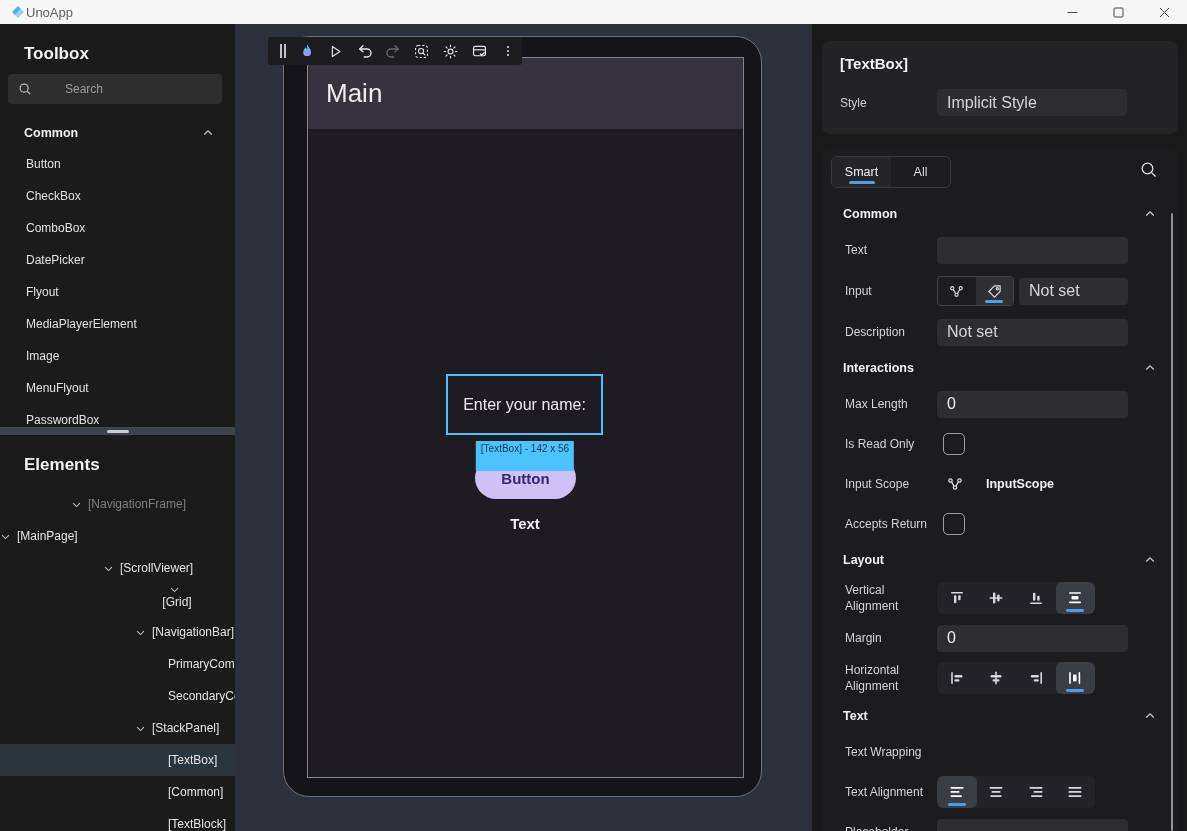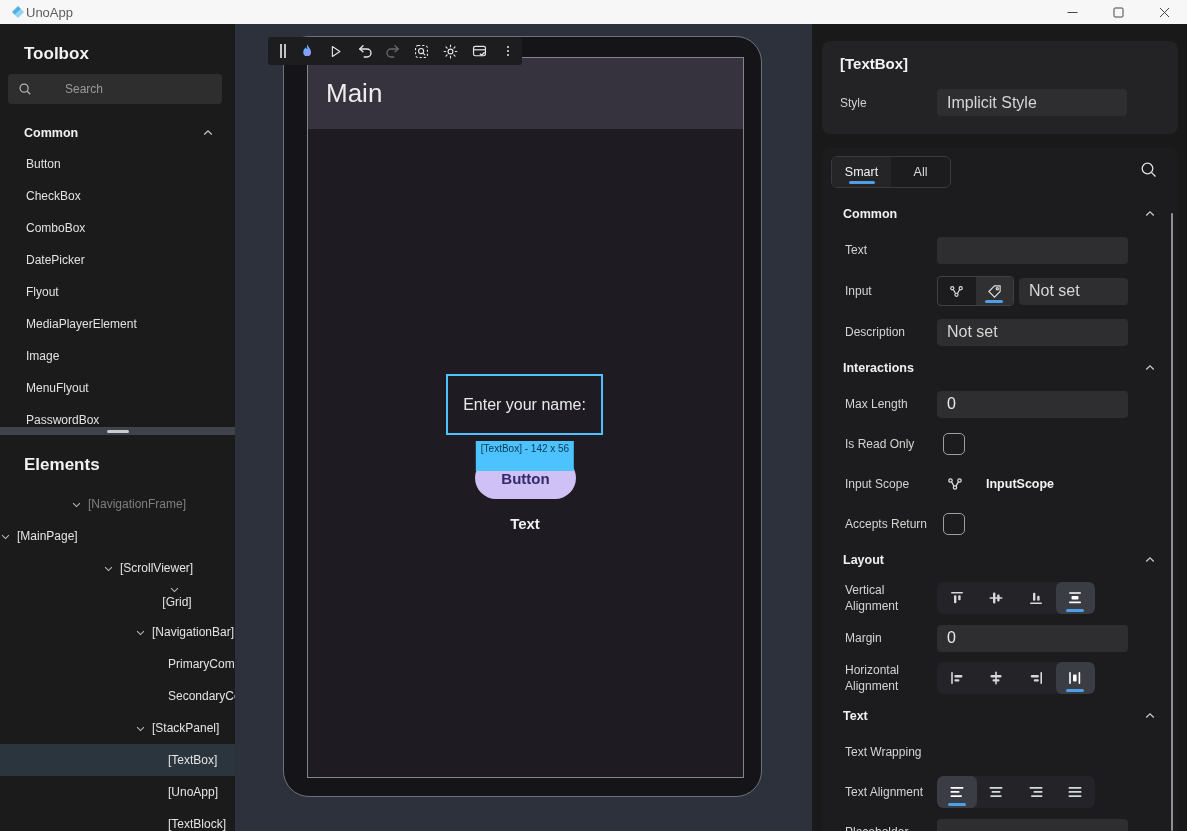--- a/index.html
+++ b/index.html
@@ -295,21 +295,21 @@
           </span>
           <span class="tree-label">[TextBox]</span>
         </div>
 
         <div class="tree-row" style="padding-left: 151px;">
           <span class="tree-chevron" style="visibility: hidden;">
             <svg width="11" height="11" viewBox="0 0 16 16" fill="none" stroke="currentColor" stroke-width="1.6">
               <polyline points="3,6 8,11 13,6"></polyline>
             </svg>
           </span>
-          <span class="tree-label">[UnoApp]</span>
+          <span class="tree-label">[Common]</span>
         </div>
 
         <div class="tree-row" style="padding-left: 151px;">
           <span class="tree-chevron" style="visibility: hidden;">
             <svg width="11" height="11" viewBox="0 0 16 16" fill="none" stroke="currentColor" stroke-width="1.6">
               <polyline points="3,6 8,11 13,6"></polyline>
             </svg>
           </span>
           <span class="tree-label">[TextBlock]</span>
         </div>

